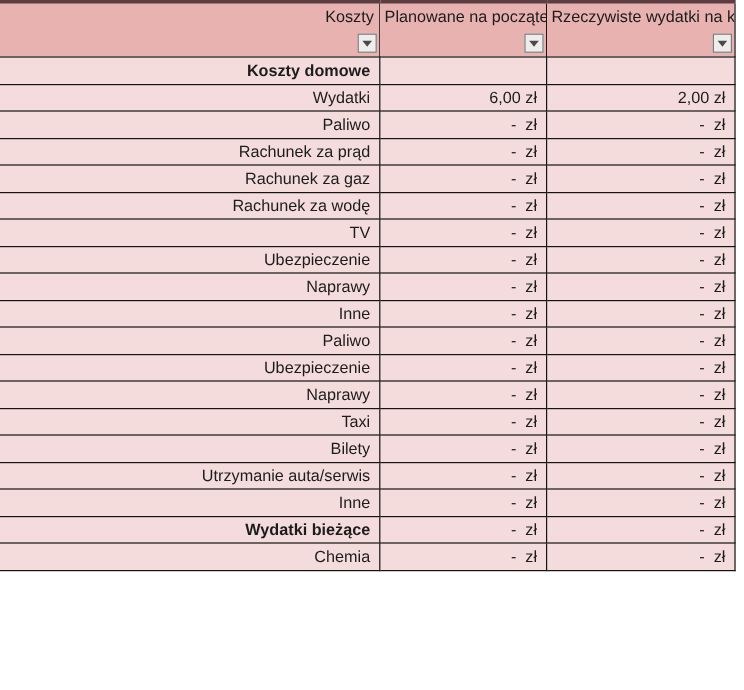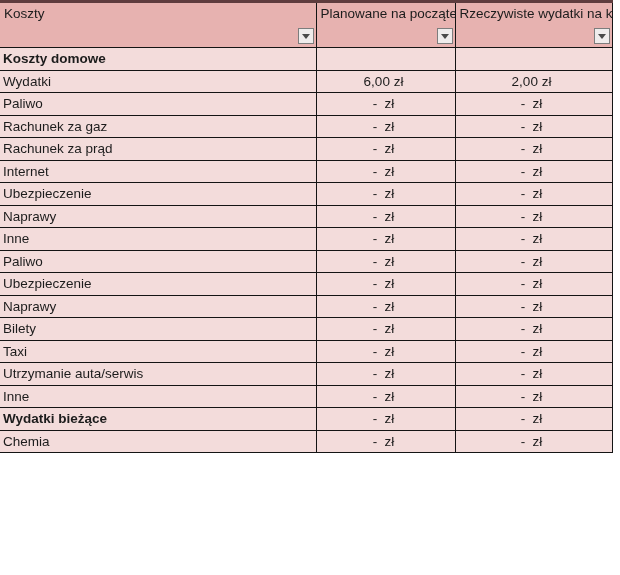--- a/index.html
+++ b/index.html
@@ -21,40 +21,40 @@
   table.budget col.c2{width:139px;}
   table.budget col.c3{width:157px;}
   table.budget th, table.budget td{
     border:1px solid #141414;
     border-left:none;
     font-size:13.5px;
     color:#1c1c1c;
     overflow:hidden;
     white-space:nowrap;
   }
-  table.budget td:first-child, table.budget th:first-child{border-left:none;}
+  table.budget td:first-child, table.budget th:first-child{border-left:none;text-align:right;}
   table.budget th{
     position:relative;
     height:40px;
     background:#e7b2b0;
     font-weight:normal;
     text-align:left;
     vertical-align:top;
     padding:2px 4px 2px 4px;
     line-height:18px;
     border-top:3px solid #5f3c3e;
   }
   table.budget td{
     height:21.5px;
     background:#f3dcdb;
     padding:0 7px 0 3px;
     line-height:21px;
   }
   td.label{text-align:left;}
-  td.val{text-align:center;}
+  td.val{text-align:right;}
   tr.section td.label{font-weight:bold;}
   .filter{
     position:absolute;
     bottom:3px;right:2px;
     width:16px;height:16px;
     padding:0;margin:0;
     background:#efecec;
     border:1px solid #7d7d7d;
     display:flex;align-items:center;justify-content:center;
     cursor:pointer;
@@ -109,31 +109,36 @@
     <td class="label">Wydatki</td>
     <td class="val">6,00 zł</td>
     <td class="val">2,00 zł</td>
   </tr>
         <tr>
     <td class="label">Paliwo</td>
     <td class="val">-&nbsp;&nbsp;zł</td>
     <td class="val">-&nbsp;&nbsp;zł</td>
   </tr>
         <tr>
+    <td class="label">Rachunek za prąd</td>
+    <td class="val">-&nbsp;&nbsp;zł</td>
+    <td class="val">-&nbsp;&nbsp;zł</td>
+  </tr>
+        <tr>
     <td class="label">Rachunek za gaz</td>
     <td class="val">-&nbsp;&nbsp;zł</td>
     <td class="val">-&nbsp;&nbsp;zł</td>
   </tr>
         <tr>
-    <td class="label">Rachunek za prąd</td>
-    <td class="val">-&nbsp;&nbsp;zł</td>
-    <td class="val">-&nbsp;&nbsp;zł</td>
-  </tr>
-        <tr>
-    <td class="label">Internet</td>
+    <td class="label">Rachunek za wodę</td>
+    <td class="val">-&nbsp;&nbsp;zł</td>
+    <td class="val">-&nbsp;&nbsp;zł</td>
+  </tr>
+        <tr>
+    <td class="label">TV</td>
     <td class="val">-&nbsp;&nbsp;zł</td>
     <td class="val">-&nbsp;&nbsp;zł</td>
   </tr>
         <tr>
     <td class="label">Ubezpieczenie</td>
     <td class="val">-&nbsp;&nbsp;zł</td>
     <td class="val">-&nbsp;&nbsp;zł</td>
   </tr>
         <tr>
     <td class="label">Naprawy</td>
@@ -154,26 +159,26 @@
     <td class="label">Ubezpieczenie</td>
     <td class="val">-&nbsp;&nbsp;zł</td>
     <td class="val">-&nbsp;&nbsp;zł</td>
   </tr>
         <tr>
     <td class="label">Naprawy</td>
     <td class="val">-&nbsp;&nbsp;zł</td>
     <td class="val">-&nbsp;&nbsp;zł</td>
   </tr>
         <tr>
+    <td class="label">Taxi</td>
+    <td class="val">-&nbsp;&nbsp;zł</td>
+    <td class="val">-&nbsp;&nbsp;zł</td>
+  </tr>
+        <tr>
     <td class="label">Bilety</td>
-    <td class="val">-&nbsp;&nbsp;zł</td>
-    <td class="val">-&nbsp;&nbsp;zł</td>
-  </tr>
-        <tr>
-    <td class="label">Taxi</td>
     <td class="val">-&nbsp;&nbsp;zł</td>
     <td class="val">-&nbsp;&nbsp;zł</td>
   </tr>
         <tr>
     <td class="label">Utrzymanie auta/serwis</td>
     <td class="val">-&nbsp;&nbsp;zł</td>
     <td class="val">-&nbsp;&nbsp;zł</td>
   </tr>
         <tr>
     <td class="label">Inne</td>

